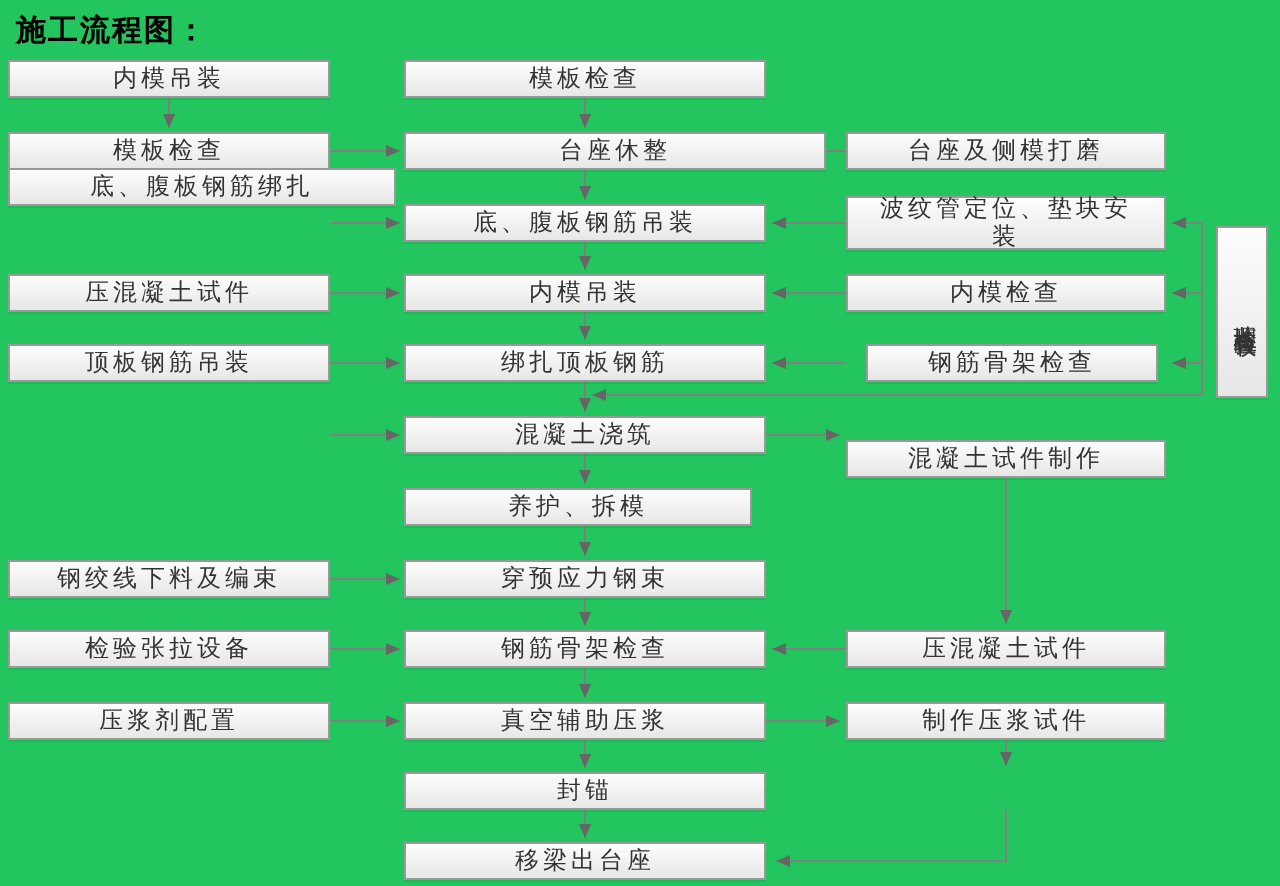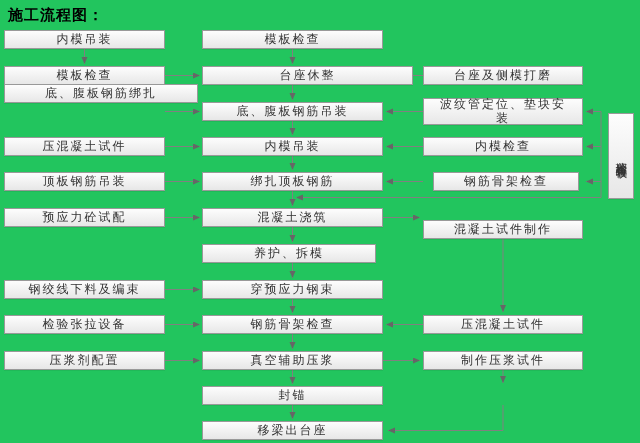--- a/index.html
+++ b/index.html
@@ -98,21 +98,20 @@
   <div class="node tall" style="left:423px;top:98px;width:160px">波纹管定位、垫块安装</div>
 
   <div class="node" style="left:4px;top:137px;width:161px">压混凝土试件</div>
   <div class="node" style="left:202px;top:137px;width:181px">内模吊装</div>
   <div class="node" style="left:423px;top:137px;width:160px">内模检查</div>
 
   <div class="node" style="left:4px;top:172px;width:161px">顶板钢筋吊装</div>
   <div class="node" style="left:202px;top:172px;width:181px">绑扎顶板钢筋</div>
   <div class="node" style="left:433px;top:172px;width:146px">钢筋骨架检查</div>
 
-  <div class="node" style="left:4px;top:208px;width:161px">预应力砼试配</div>
   <div class="node" style="left:202px;top:208px;width:181px">混凝土浇筑</div>
   <div class="node" style="left:423px;top:220px;width:160px">混凝土试件制作</div>
 
   <div class="node" style="left:202px;top:244px;width:174px">养护、拆模</div>
 
   <div class="node" style="left:4px;top:280px;width:161px">钢绞线下料及编束</div>
   <div class="node" style="left:202px;top:280px;width:181px">穿预应力钢束</div>
 
   <div class="node" style="left:4px;top:315px;width:161px">检验张拉设备</div>
   <div class="node" style="left:202px;top:315px;width:181px">钢筋骨架检查</div>

